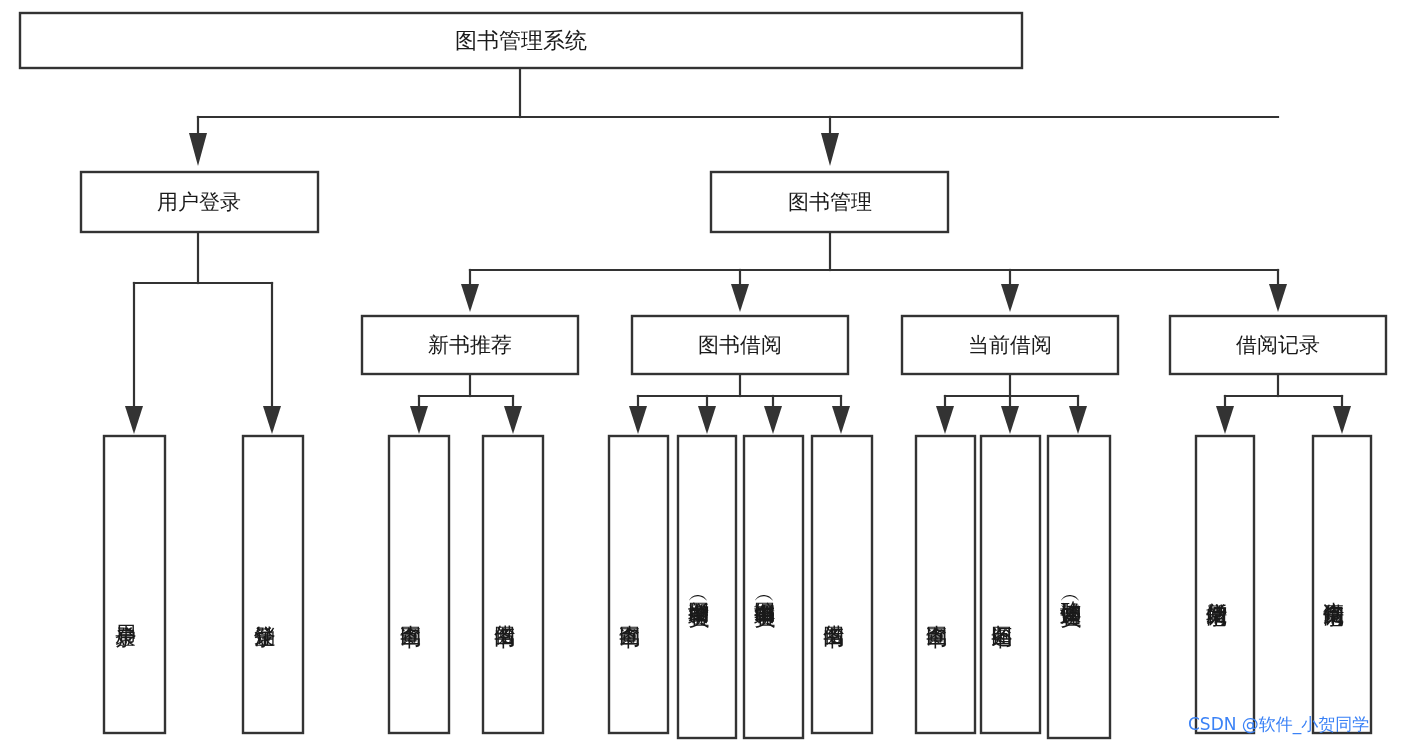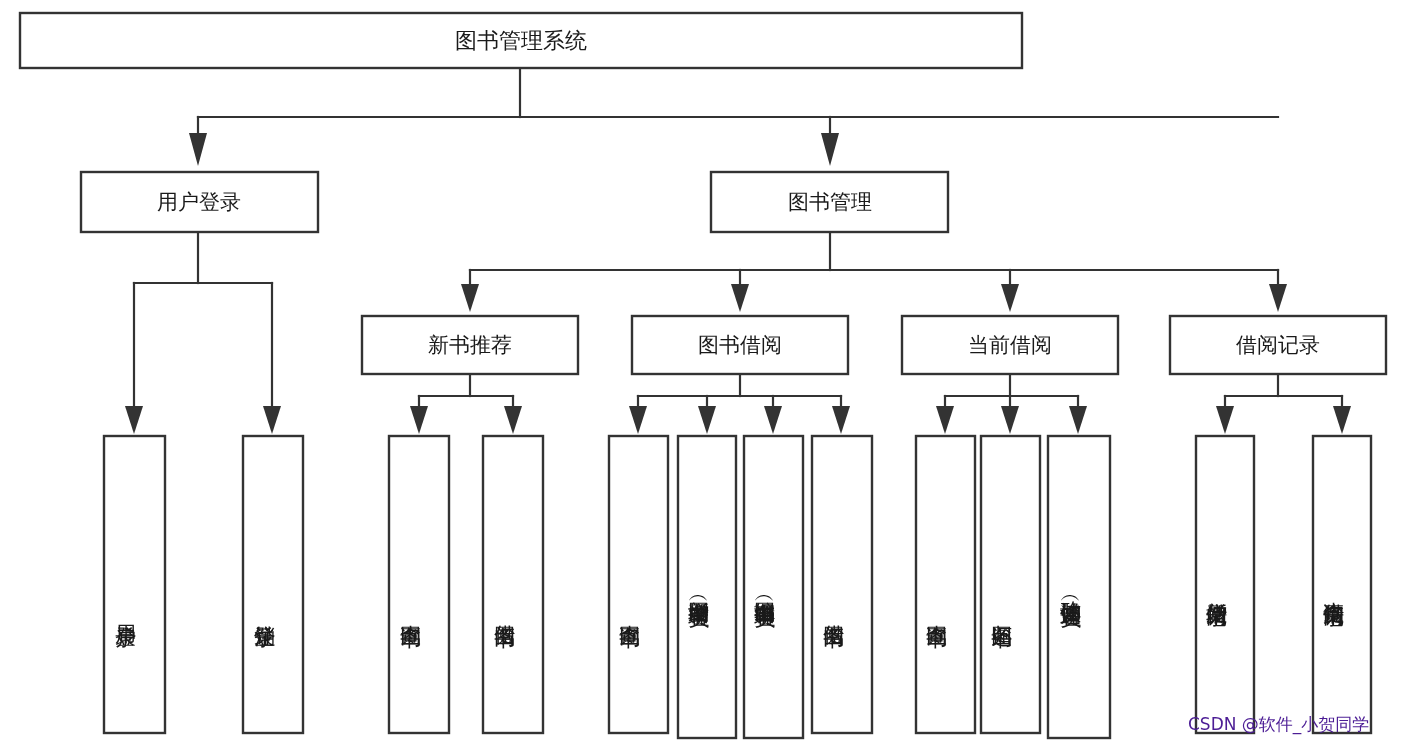--- a/index.html
+++ b/index.html
@@ -63,21 +63,21 @@
     line-height: 1.04;
     letter-spacing: 1px;
     white-space: nowrap;
     text-align: center;
     pointer-events: none;
   }
   .watermark {
     position: absolute;
     font-family: "DejaVu Sans", "Liberation Sans", sans-serif;
     font-size: 17px;
-    color: #4c1d95;
+    color: #3b82f6;
     white-space: nowrap;
     left: 1188px;
     top: 713px;
   }
 </style>
 </head>
 <body>
 
 <div id="diagram-root">
 

